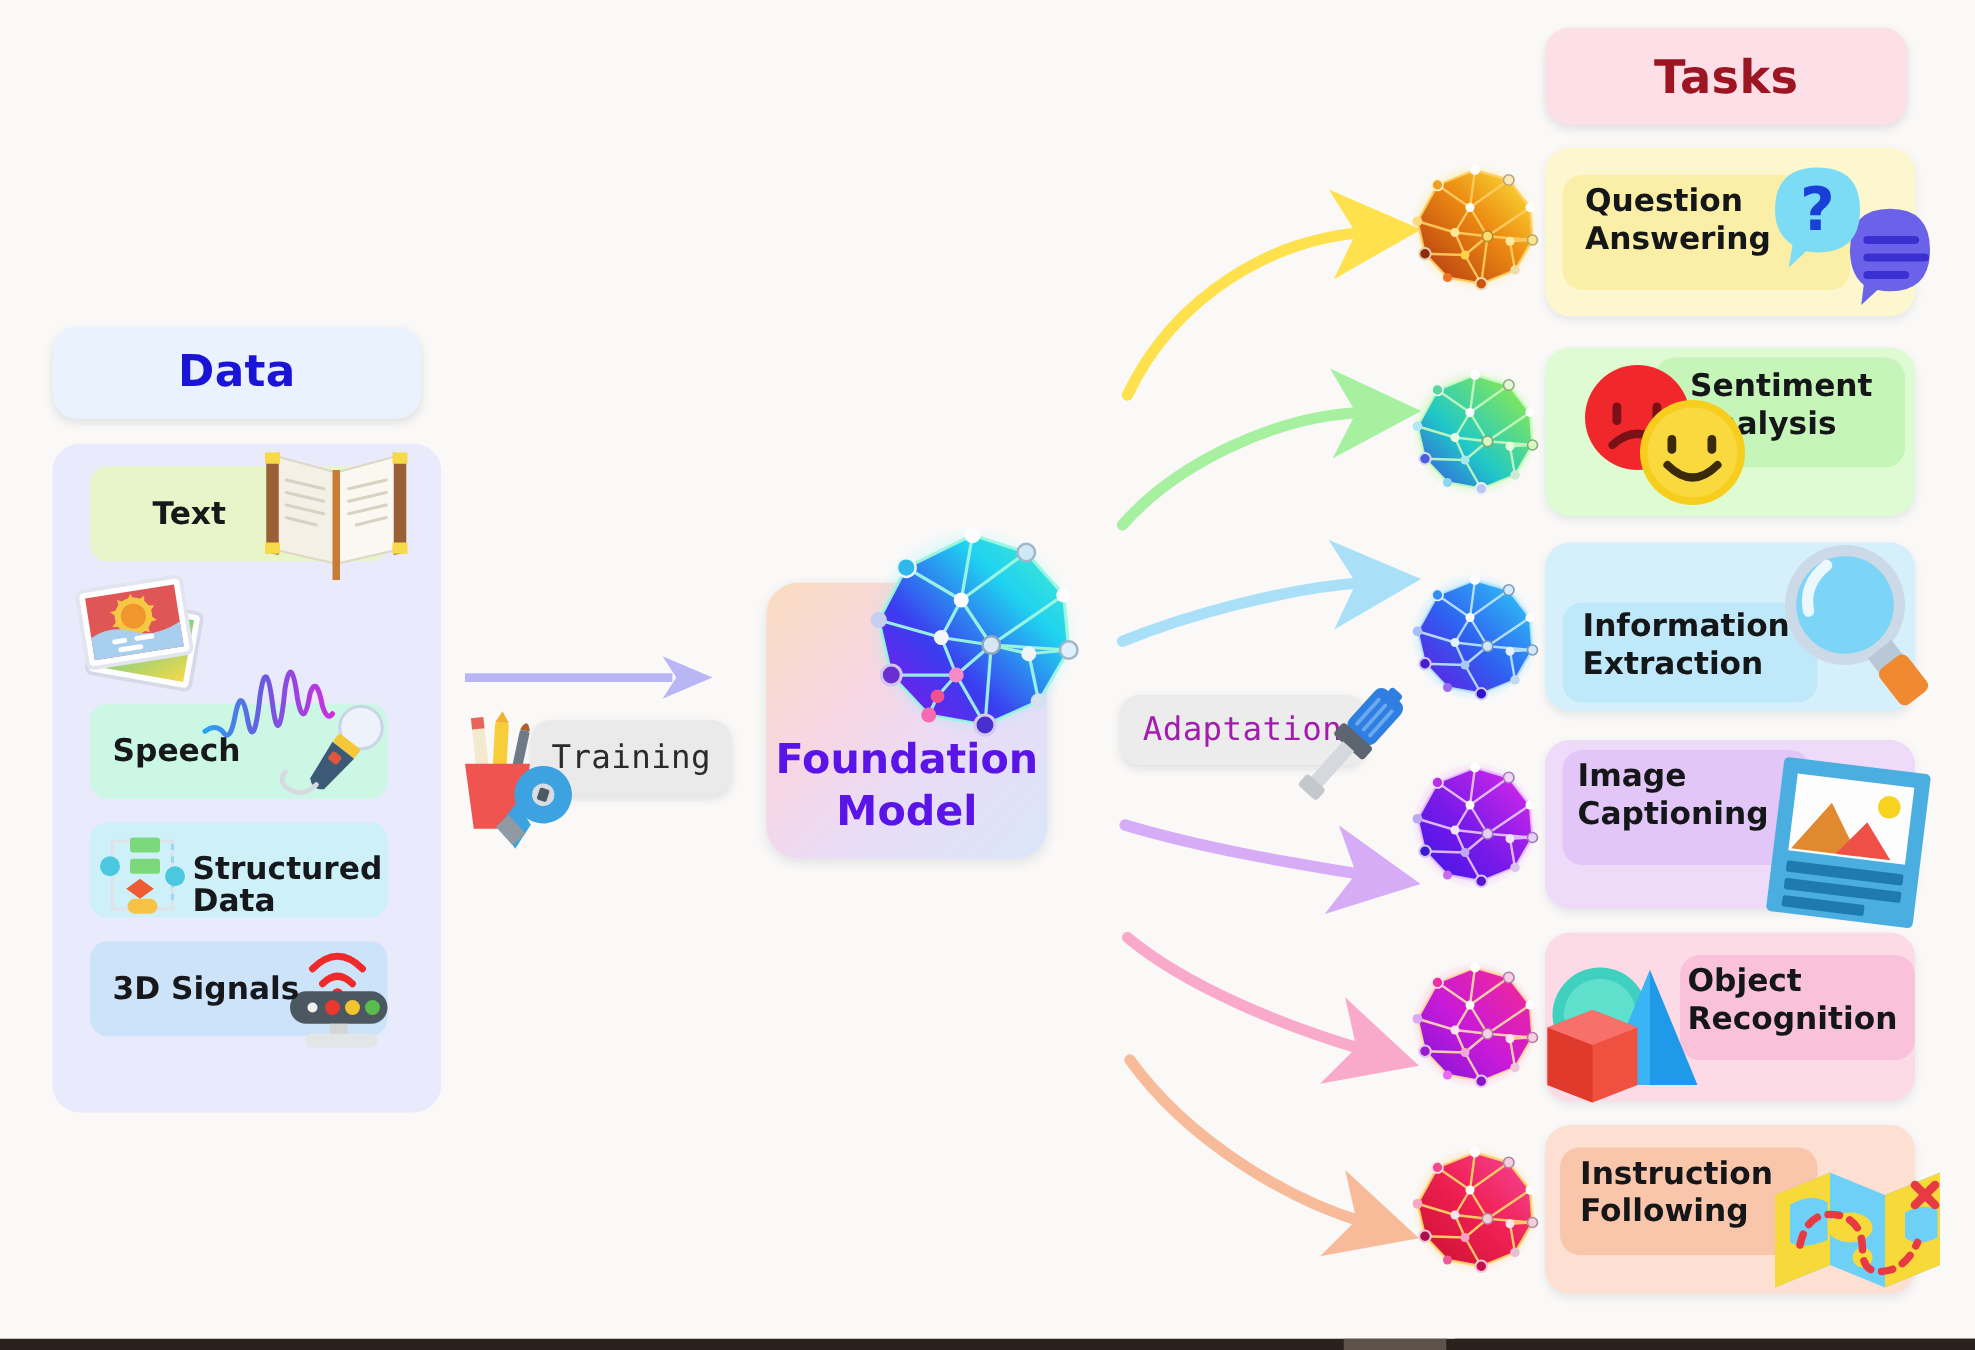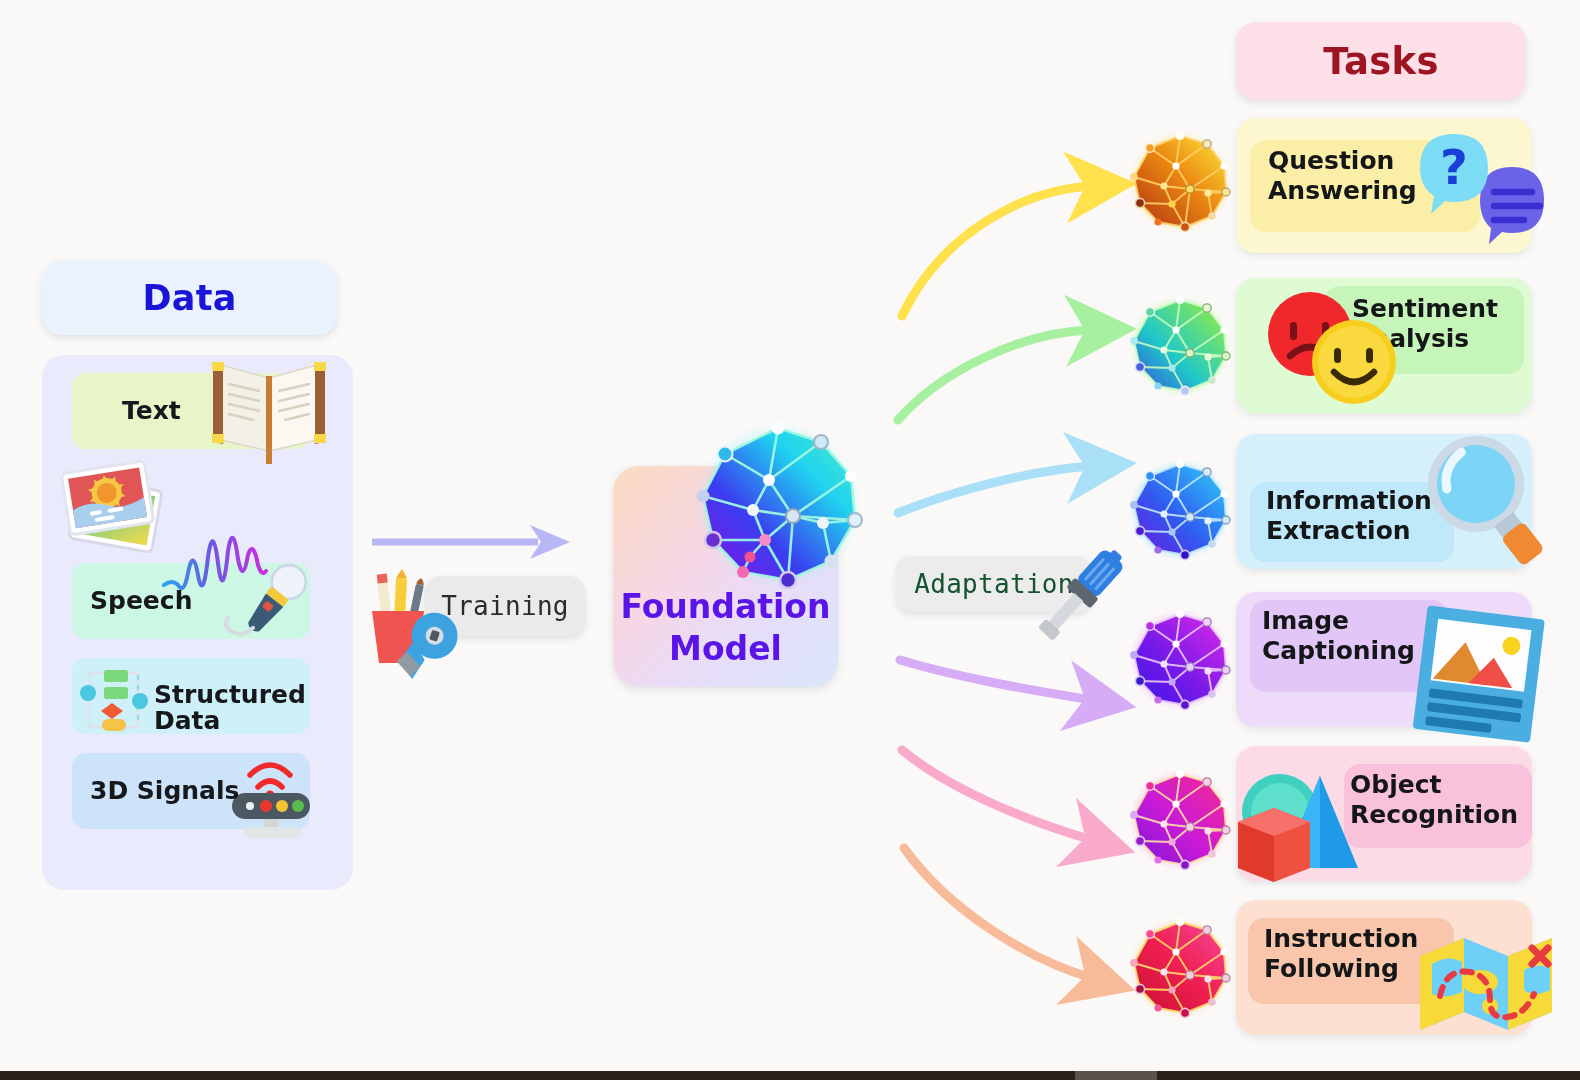--- a/index.html
+++ b/index.html
@@ -60,21 +60,21 @@
     text-align:center;font-size:33px;font-weight:bold;color:#5b14e8;
     line-height:1.28;white-space:pre-line;
   }
   #fm-sphere{position:absolute;left:693px;top:420px;width:170px;height:170px;}
 
   
   #adapt-pill{
     left:896px;top:556px;width:196px;height:56px;
     background:#ececec;border-radius:15px;
   }
-  #adapt-pill .hdr-txt{font-size:26px;color:#14532d;font-weight:normal;
+  #adapt-pill .hdr-txt{font-size:26px;color:#a21caf;font-weight:normal;
     font-family:"DejaVu Sans Mono","Liberation Mono",monospace;}
   #adapt-icon{position:absolute;left:1028px;top:540px;width:100px;height:110px;}
 
   
   #tasks-header{
     left:1236px;top:22px;width:290px;height:78px;
     background:#fde0e7;border-radius:20px;
   }
   #tasks-header .hdr-txt{font-size:37px;color:#9c1522;}
 

